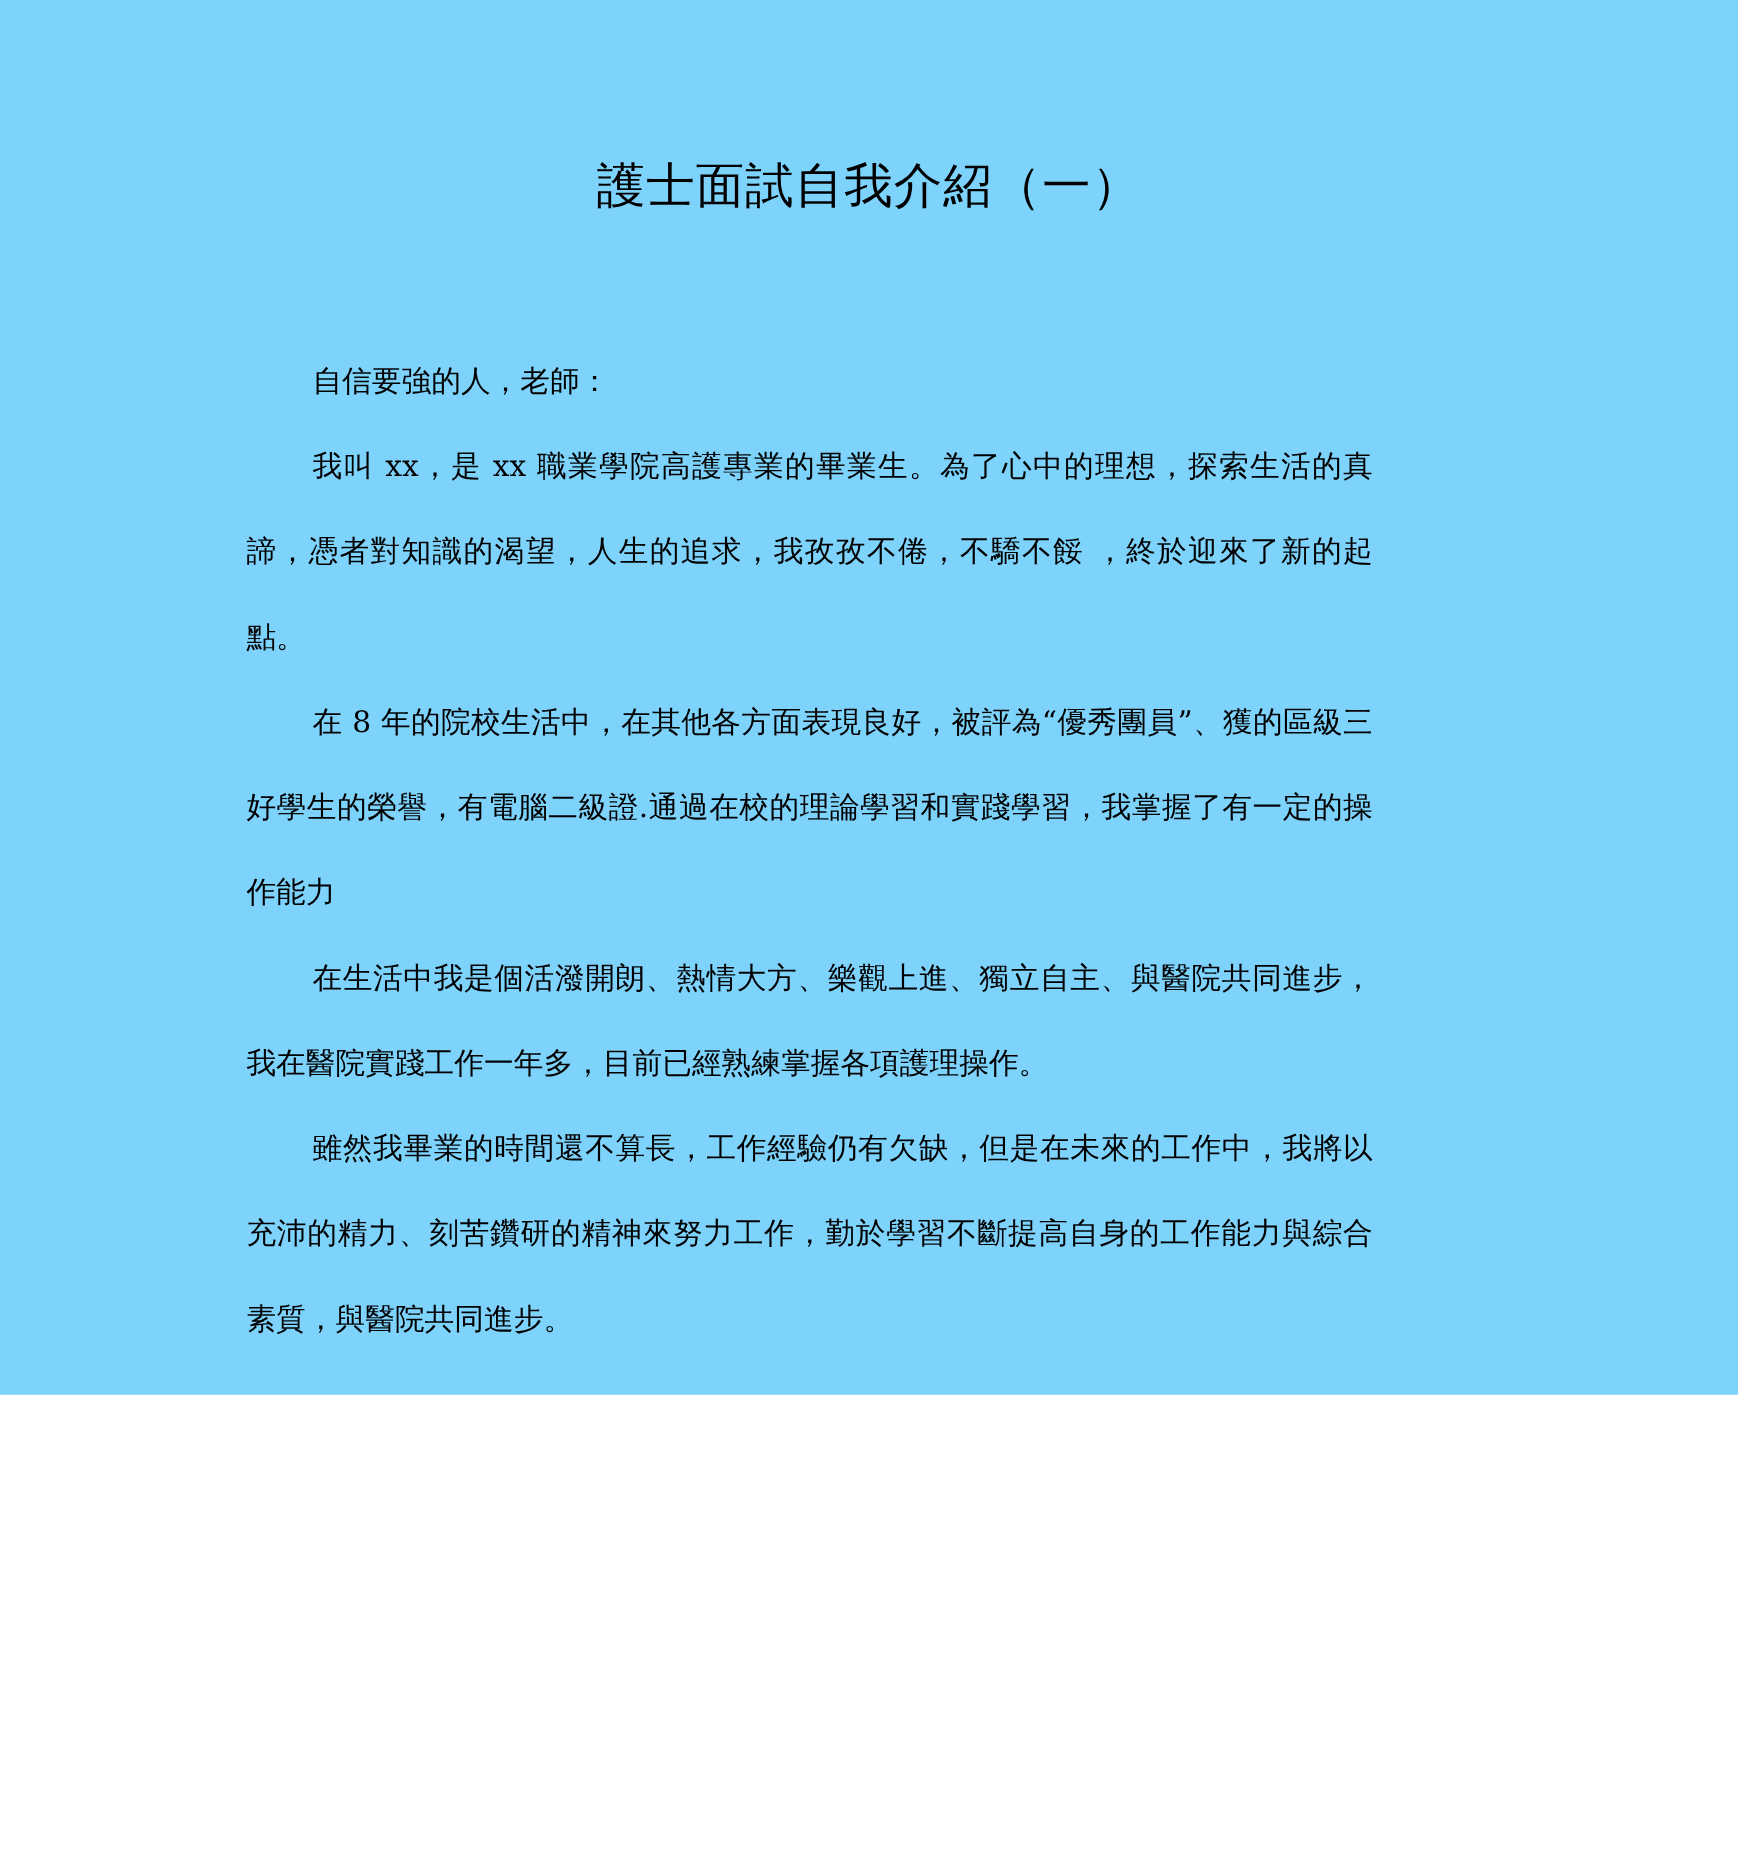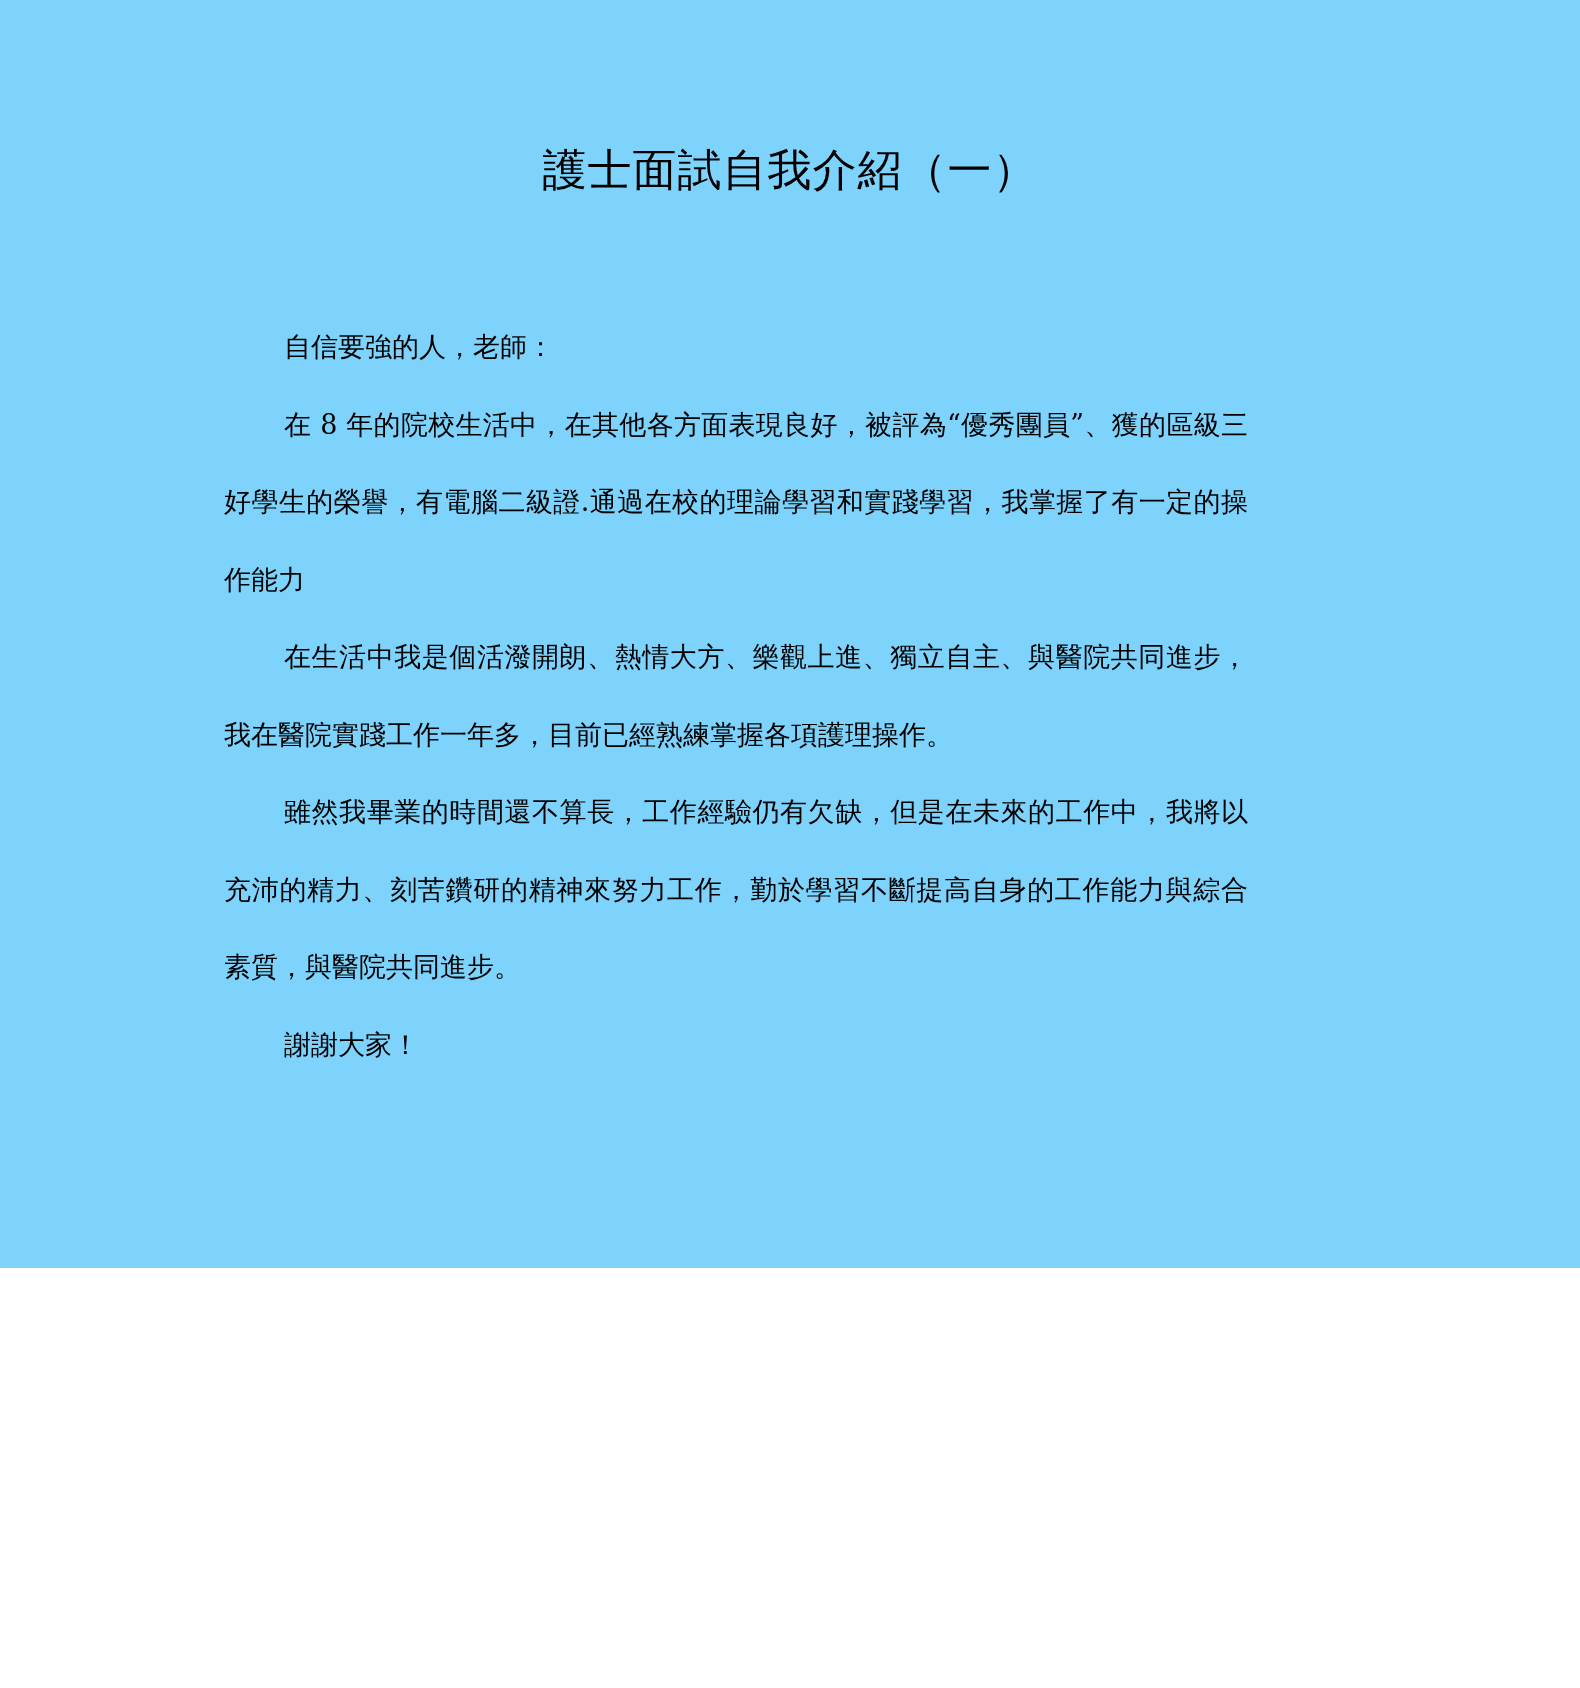--- a/index.html
+++ b/index.html
@@ -52,18 +52,18 @@
     }
   </style>
 </head>
 <body>
 
 <div class="page">
   <h1 class="title">護士面試自我介紹（一）</h1>
 
   <div class="body-text">
     <p class="para">自信要強的人，老師：</p>
+    <p class="para">我叫 xx，是 xx 職業學院高護專業的畢業生。為了心中的理想，探索生活的真諦，憑者對知識的渴望，人生的追求，我孜孜不倦，不驕不餒 ，終於迎來了新的起點。</p>
     <p class="para">在 8 年的院校生活中，在其他各方面表現良好，被評為“優秀團員”、獲的區級三好學生的榮譽，有電腦二級證.通過在校的理論學習和實踐學習，我掌握了有一定的操作能力</p>
     <p class="para">在生活中我是個活潑開朗、熱情大方、樂觀上進、獨立自主、與醫院共同進步，我在醫院實踐工作一年多，目前已經熟練掌握各項護理操作。</p>
     <p class="para">雖然我畢業的時間還不算長，工作經驗仍有欠缺，但是在未來的工作中，我將以充沛的精力、刻苦鑽研的精神來努力工作，勤於學習不斷提高自身的工作能力與綜合素質，與醫院共同進步。</p>
-    <p class="para">謝謝大家！</p>
   </div>
 </div>
 
 </body></html>

